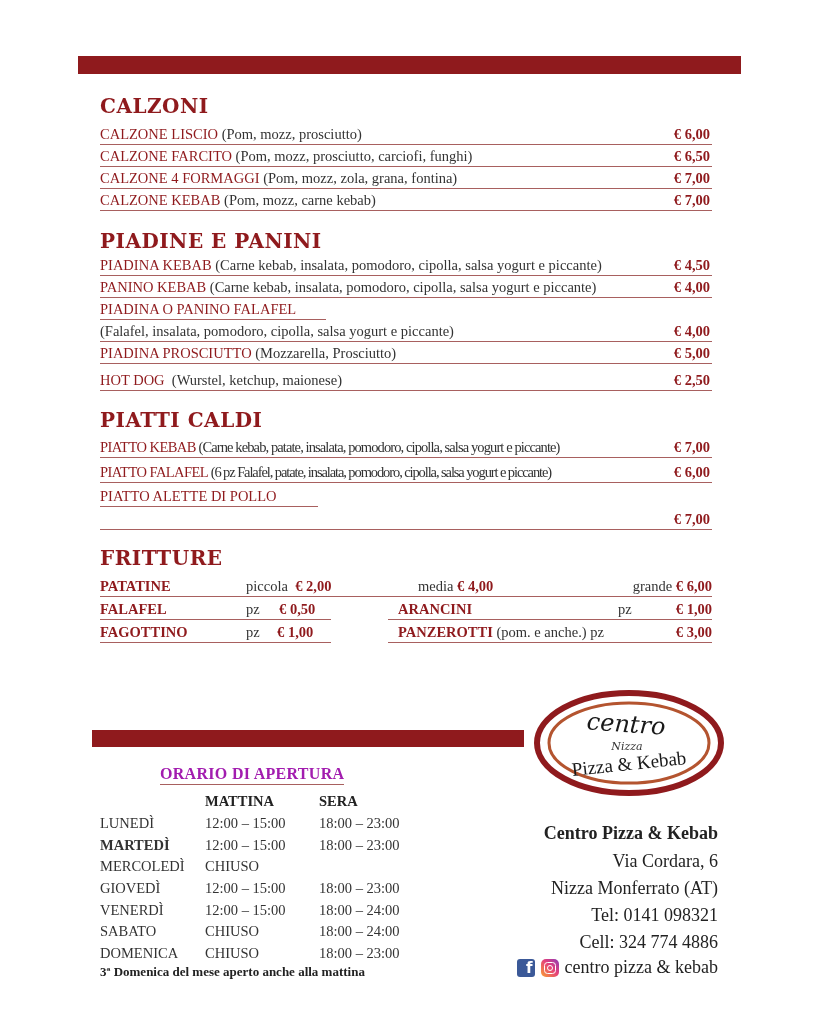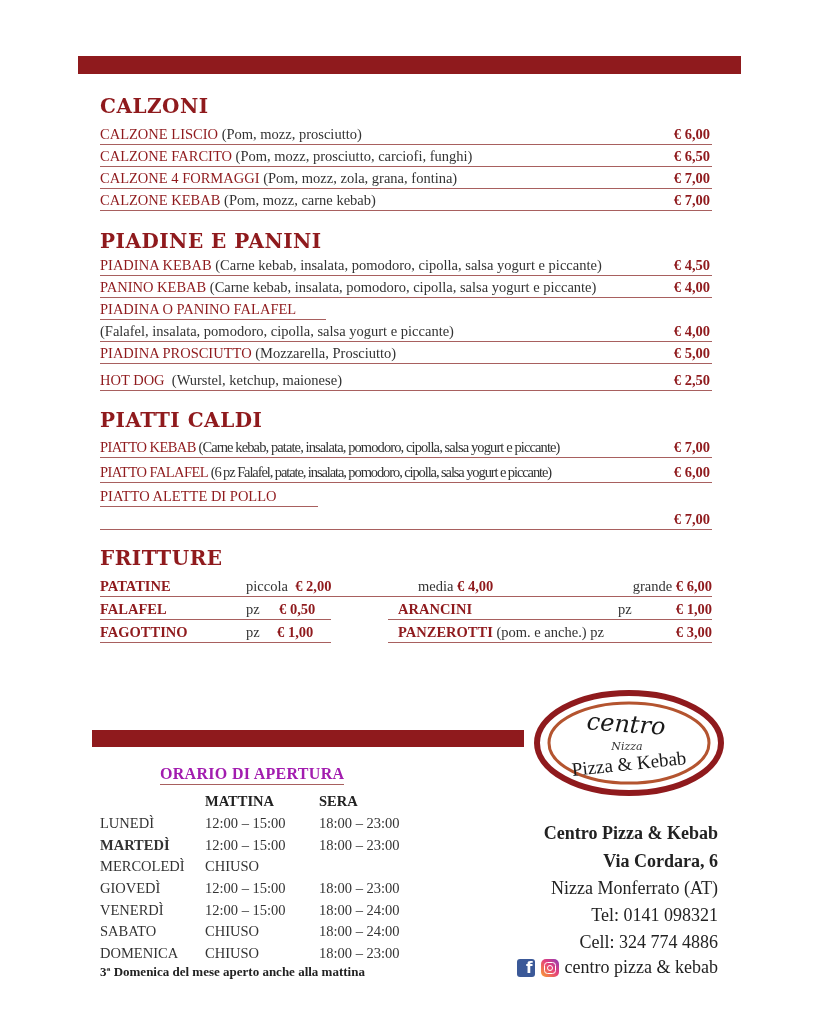--- a/index.html
+++ b/index.html
@@ -178,21 +178,21 @@
   <span style="left:219px;">18:00 – 24:00</span>
 </div>
 <div class="hrow" style="top:943px;">
   <span style="left:0;">DOMENICA</span>
   <span style="left:105px;">CHIUSO</span>
   <span style="left:219px;">18:00 – 23:00</span>
 </div>
 <div class="note">3ª Domenica del mese aperto anche alla mattina</div>
 
 <div class="contact bold" style="top:820px;">Centro Pizza &amp; Kebab</div>
-<div class="contact" style="top:848px;font-weight:bold;">Via Cordara, 6</div>
+<div class="contact" style="top:848px;">Via Cordara, 6</div>
 <div class="contact" style="top:875px;">Nizza Monferrato (AT)</div>
 <div class="contact" style="top:902px;">Tel: 0141 098321</div>
 <div class="contact" style="top:929px;">Cell: 324 774 4886</div>
 <div class="social">
   <span class="fb">f</span>
   <span class="ig"></span>
   <span>centro pizza &amp; kebab</span>
 </div>
 
 </body></html>

